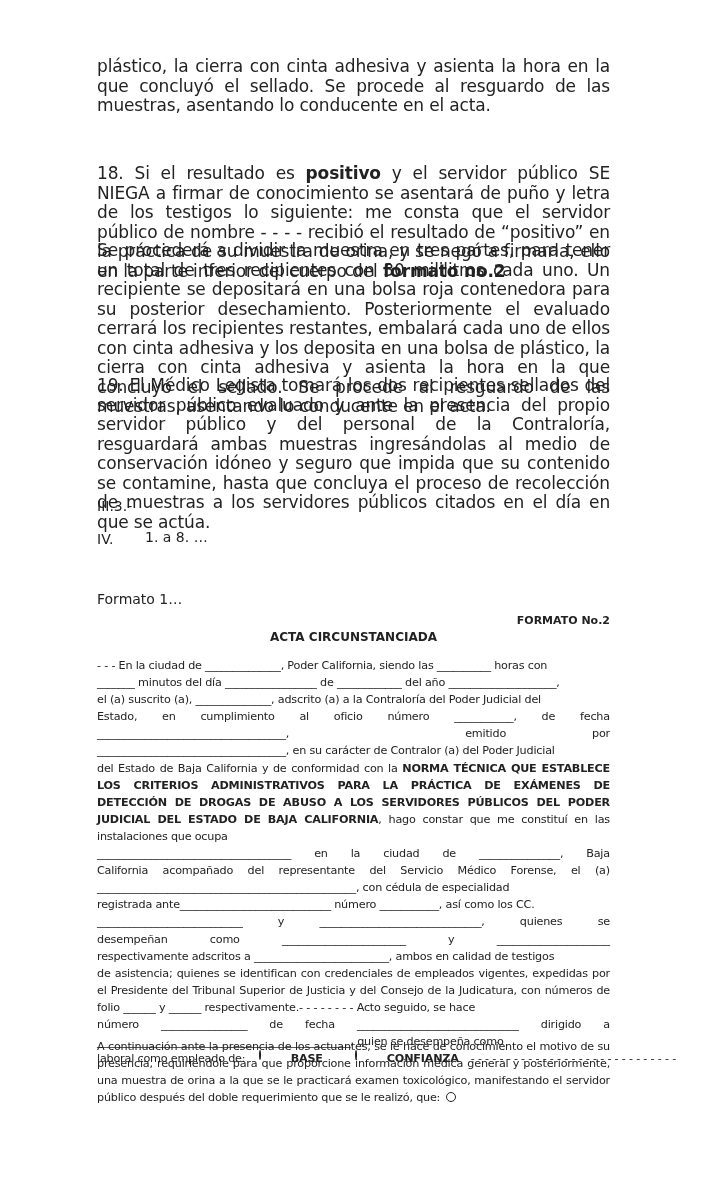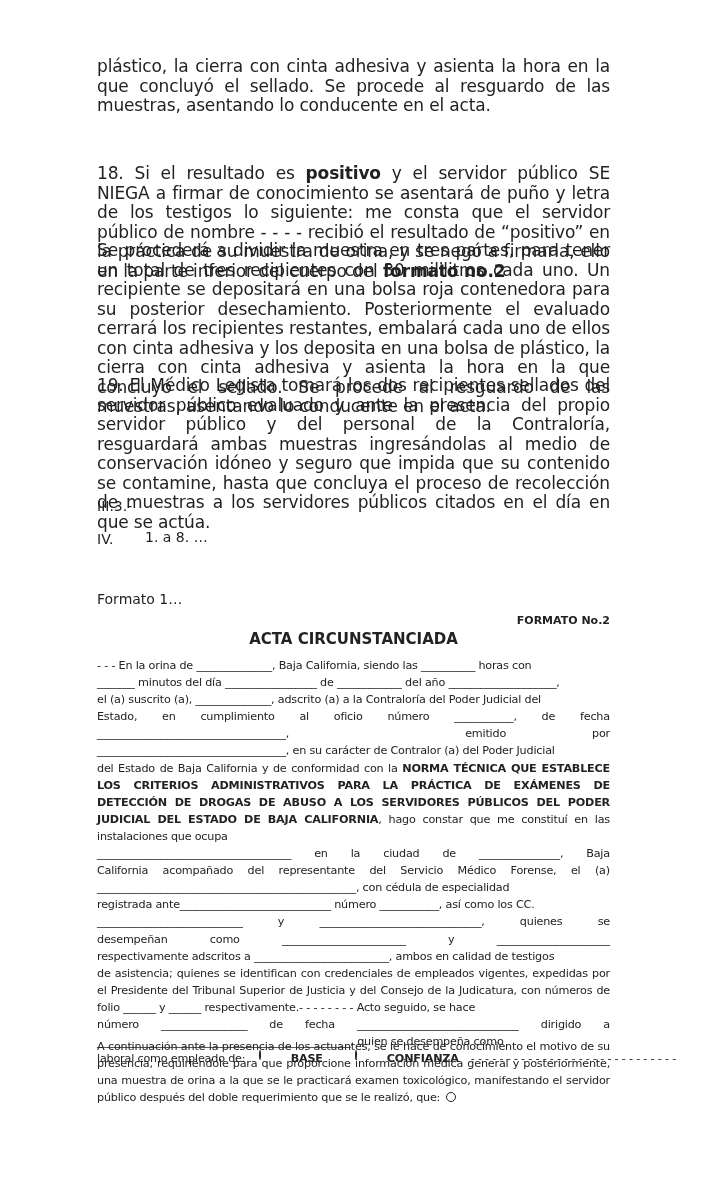--- a/index.html
+++ b/index.html
@@ -4,21 +4,21 @@
 <style>
   html, body { margin:0; padding:0; background:#ffffff; }
   body { width:707px; height:1203px; position:relative; overflow:hidden;
          font-family:"DejaVu Sans", sans-serif; color:#222; }
   .page { position:absolute; left:97px; top:0; width:513px; }
   .p { position:absolute; left:0; width:513px; font-size:17px; line-height:19.5px;
        text-align:justify; letter-spacing:-0.15px; }
   .p b { font-weight:bold; }
   .short { position:absolute; left:0; font-size:14px; line-height:19.5px; }
   .fmt-no { position:absolute; right:0; top:614px; font-size:11px; font-weight:bold; }
-  .acta-title { position:absolute; left:0; width:513px; top:630px; text-align:center; font-size:15px; font-weight:bold; }
+  .acta-title { position:absolute; left:0; width:513px; top:630px; text-align:center; font-size:12px; font-weight:bold; }
   .f { position:absolute; left:0; width:513px; font-size:11.2px; line-height:17.1px; text-align:justify;
        letter-spacing:-0.2px; }
   .f b { font-weight:bold; }
   .radio { display:inline-block; width:10px; height:10px; border:1px solid #222; border-radius:50%;
            vertical-align:-1px; margin:0 2px; box-sizing:border-box; }
   .line { display:flex; justify-content:space-between; white-space:nowrap; }
   .line.left { justify-content:flex-start; gap:12px; }
 </style>
 </head>
 <body>
@@ -36,21 +36,21 @@
   <div class="short" style="top:497px;">III.3.-</div>
   <div class="short" style="top:528px;margin-left:48px;">1. a  8.  …</div>
   <div class="short" style="top:530px;">IV.</div>
   <div class="short" style="top:590px;">Formato 1…</div>
 
   <div class="fmt-no">FORMATO No.2</div>
   <div class="acta-title">ACTA CIRCUNSTANCIADA</div>
 
   <div class="f" style="top:657px;">
     <div class="line">
-        <span>- - - En la orina de ______________, Baja California, siendo las __________ horas con</span>
+        <span>- - - En la ciudad de ______________, Poder California, siendo las __________ horas con</span>
       </div>
     <div class="line">
         <span>_______ minutos del día _________________ de ____________ del año ____________________,</span>
       </div>
     <div class="line">
         <span>el (a) suscrito (a), ______________, adscrito (a) a la Contraloría del Poder Judicial del</span>
       </div>
     <div class="line">
       <span>Estado,</span>
         <span>en</span>

